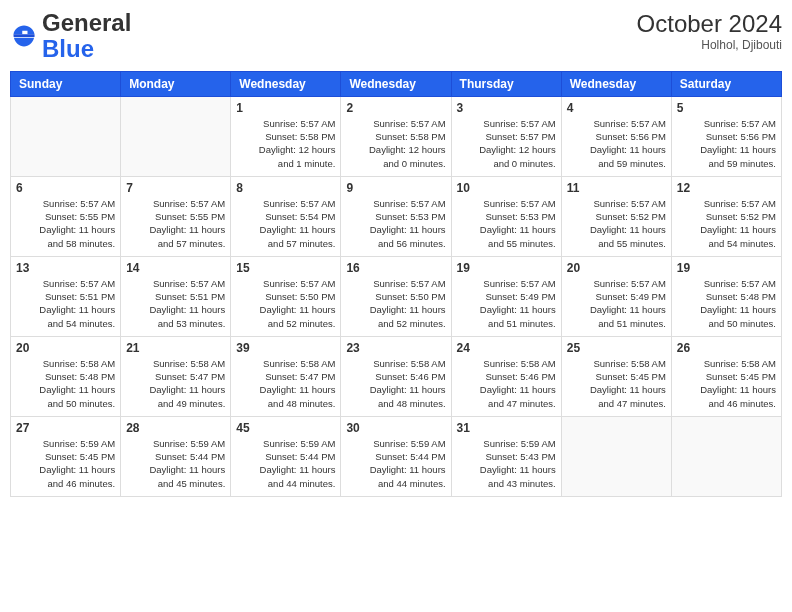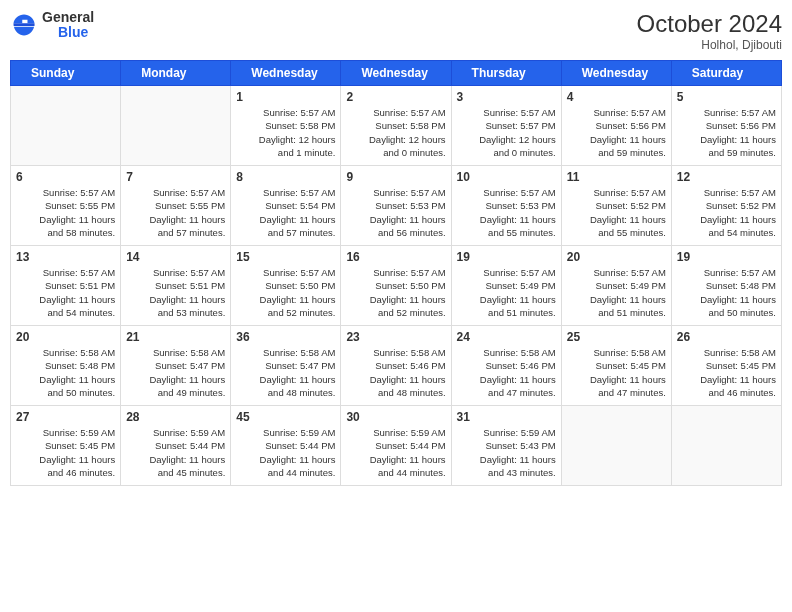--- a/index.html
+++ b/index.html
@@ -15,26 +15,26 @@
       justify-content: space-between;
       align-items: flex-start;
       margin-bottom: 8px;
     }
     .logo {
       display: flex;
       align-items: center;
       gap: 4px;
     }
     .logo-text {
-      font-size: 14px;
+      font-size: 24px;
       font-weight: bold;
       line-height: 1.1;
     }
     .logo-general { color: #333; }
-    .logo-blue { color: #2563eb; margin-left: 16px; }
+    .logo-blue { color: #2563eb; }
     .logo-icon {
       width: 28px;
       height: 28px;
     }
     .title-block {
       text-align: right;
     }
     .month-title {
       font-size: 24px;
       font-weight: normal;
@@ -47,21 +47,21 @@
     .calendar {
       width: 100%;
       border-collapse: collapse;
       border: 1px solid #ccc;
     }
     .calendar th {
       background: #2563eb;
       color: #fff;
       font-size: 12px;
       font-weight: bold;
-      padding: 5px 20px;
+      padding: 5px 8px;
       text-align: left;
       border: 1px solid #1d4ed8;
     }
     .calendar td {
       vertical-align: top;
       padding: 4px 5px;
       border: 1px solid #ddd;
       font-size: 10px;
       color: #333;
       width: calc(100% / 7);
@@ -204,21 +204,21 @@
       <tr>
         <td>
           <span class="day-num">20</span>
           <div class="day-info">Sunrise: 5:58 AM<br>Sunset: 5:48 PM<br>Daylight: 11 hours<br>and 50 minutes.</div>
         </td>
         <td>
           <span class="day-num">21</span>
           <div class="day-info">Sunrise: 5:58 AM<br>Sunset: 5:47 PM<br>Daylight: 11 hours<br>and 49 minutes.</div>
         </td>
         <td>
-          <span class="day-num">36</span>
+          <span class="day-num">39</span>
           <div class="day-info">Sunrise: 5:58 AM<br>Sunset: 5:47 PM<br>Daylight: 11 hours<br>and 48 minutes.</div>
         </td>
         <td>
           <span class="day-num">23</span>
           <div class="day-info">Sunrise: 5:58 AM<br>Sunset: 5:46 PM<br>Daylight: 11 hours<br>and 48 minutes.</div>
         </td>
         <td>
           <span class="day-num">24</span>
           <div class="day-info">Sunrise: 5:58 AM<br>Sunset: 5:46 PM<br>Daylight: 11 hours<br>and 47 minutes.</div>
         </td>

